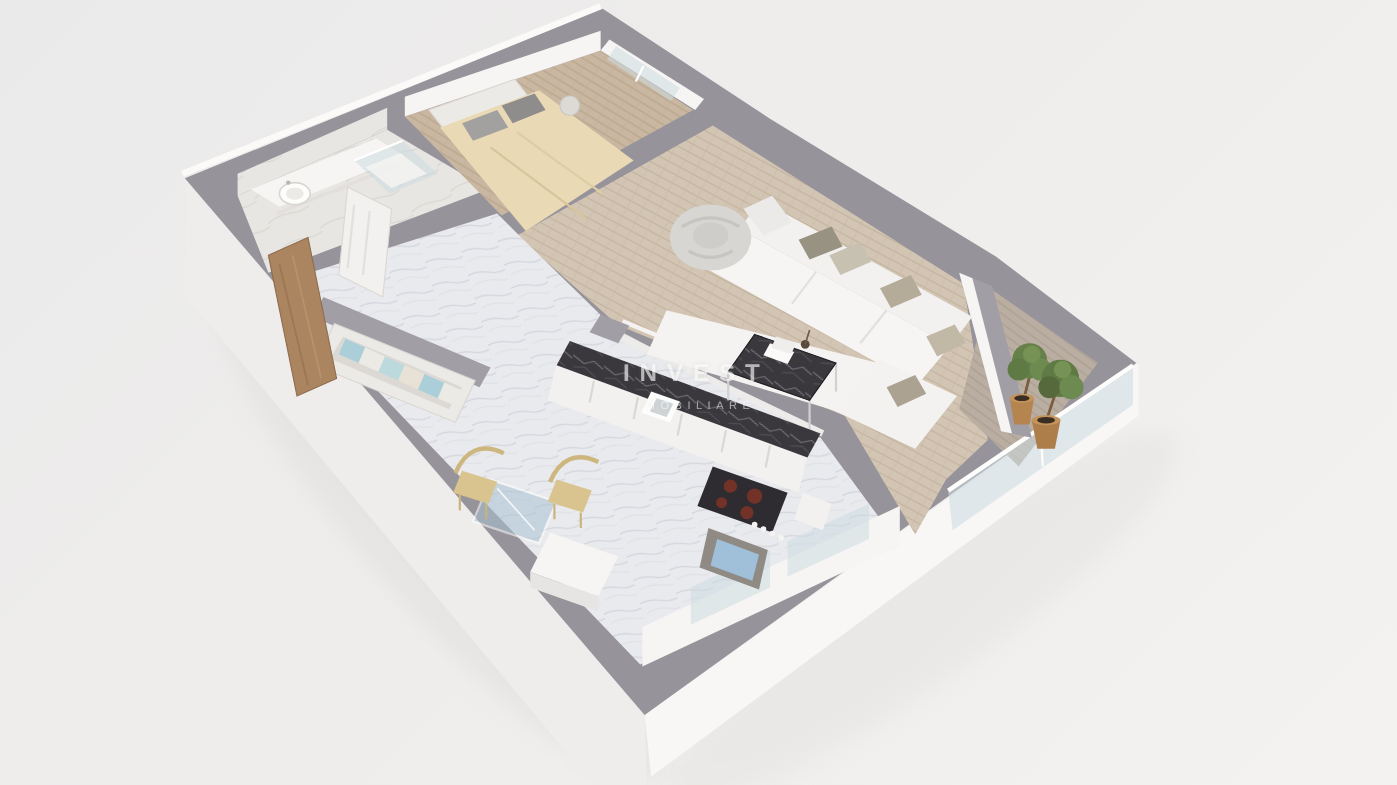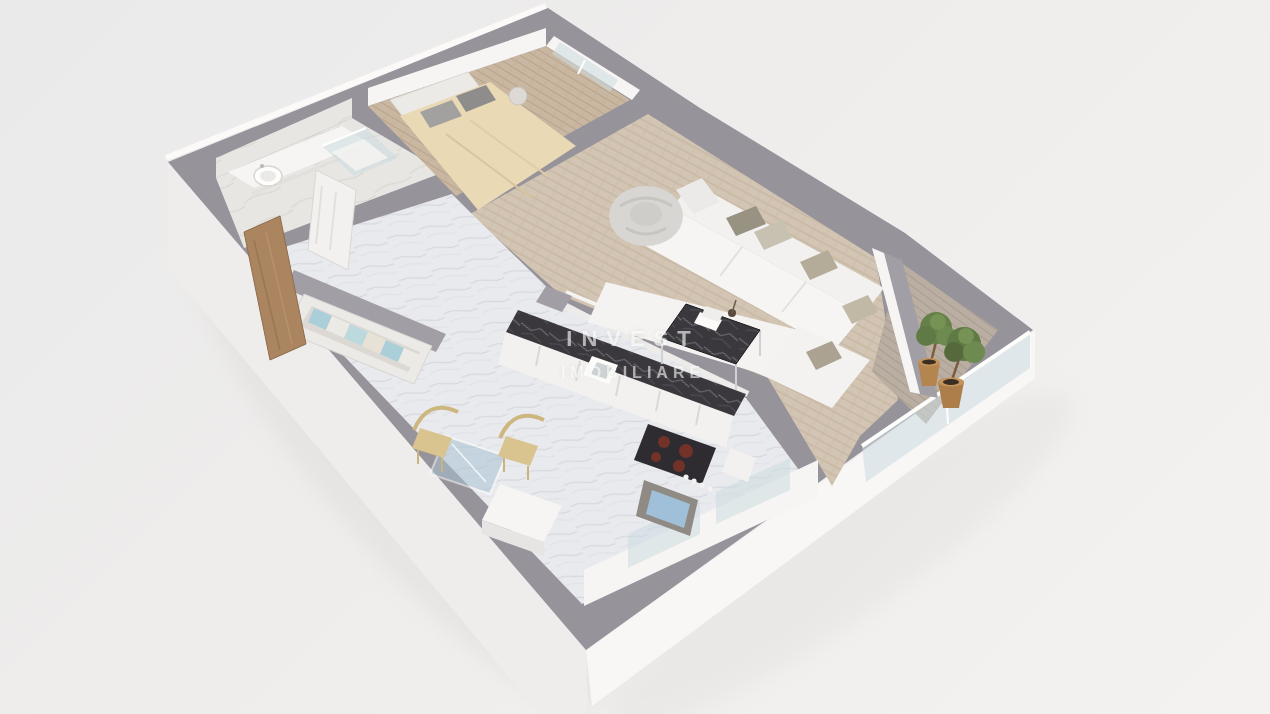--- a/index.html
+++ b/index.html
@@ -14,21 +14,21 @@
   .face-shade{fill:var(--faceShade);}
   .glass{fill:var(--glass);opacity:.55;}
   .cab{fill:var(--cabinetWhite);}
   .sofa{fill:var(--sofaWhite);}
   .rug{fill:var(--rug);}
   .watermark{position:absolute;left:0;top:0;width:1270px;height:714px;pointer-events:none;}
   .wm-title{position:absolute;left:633px;top:326px;transform:translateX(-50%);
     font-size:22px;font-weight:bold;letter-spacing:9px;color:rgba(255,255,255,0.62);
     text-shadow:0 0 5px rgba(140,140,140,0.18);white-space:nowrap;}
   .wm-sub{position:absolute;left:633px;top:364px;transform:translateX(-50%);
-    font-size:16px;font-weight:bold;letter-spacing:5px;color:rgba(255,255,255,0.58);
+    font-size:10px;font-weight:normal;letter-spacing:5px;color:rgba(255,255,255,0.58);
     text-shadow:0 0 4px rgba(140,140,140,0.15);white-space:nowrap;}
 </style>
 </head>
 <body>
 
 <div class="stage">
 <svg width="1270" height="714" viewBox="0 0 1270 714">
   <defs>
     <filter id="soft" x="-50%" y="-50%" width="200%" height="200%">
           <feGaussianBlur stdDeviation="10"></feGaussianBlur>

